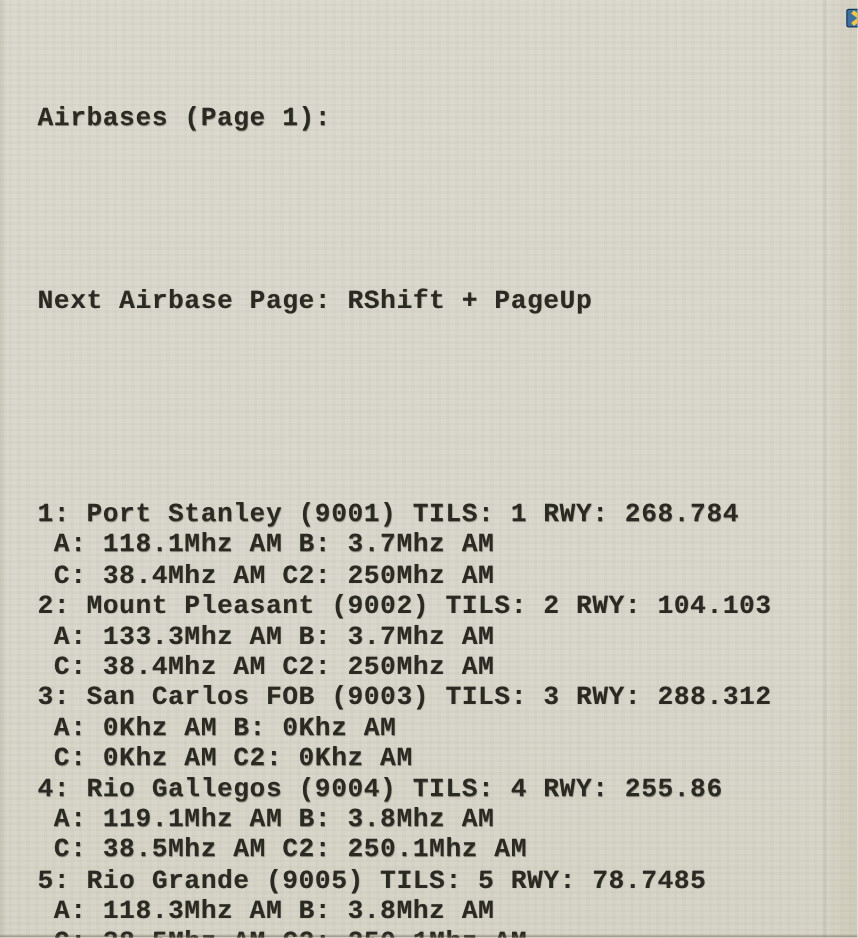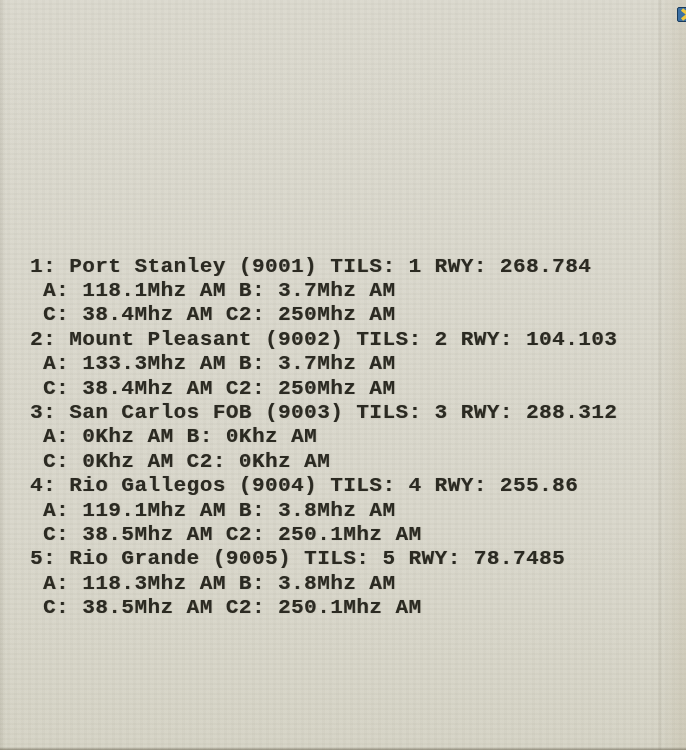--- a/index.html
+++ b/index.html
@@ -52,21 +52,23 @@
     align-items: center;
     justify-content: center;
     cursor: pointer;
   }
   .next-btn svg { display: block; }
 </style>
 </head>
 <body>
 
 <div class="textblock">
+  <div class="ln">Airbases (Page 1):</div>
   <div class="sp1"></div>
+  <div class="ln">Next Airbase Page: RShift + PageUp</div>
   <div class="sp2"></div>
   <div id="airbase-list"><div><div class="ln">1: Port Stanley (9001) TILS: 1 RWY: 268.784</div><div class="ln"> A: 118.1Mhz AM B: 3.7Mhz AM</div><div class="ln"> C: 38.4Mhz AM C2: 250Mhz AM</div></div><div><div class="ln">2: Mount Pleasant (9002) TILS: 2 RWY: 104.103</div><div class="ln"> A: 133.3Mhz AM B: 3.7Mhz AM</div><div class="ln"> C: 38.4Mhz AM C2: 250Mhz AM</div></div><div><div class="ln">3: San Carlos FOB (9003) TILS: 3 RWY: 288.312</div><div class="ln"> A: 0Khz AM B: 0Khz AM</div><div class="ln"> C: 0Khz AM C2: 0Khz AM</div></div><div><div class="ln">4: Rio Gallegos (9004) TILS: 4 RWY: 255.86</div><div class="ln"> A: 119.1Mhz AM B: 3.8Mhz AM</div><div class="ln"> C: 38.5Mhz AM C2: 250.1Mhz AM</div></div><div><div class="ln">5: Rio Grande (9005) TILS: 5 RWY: 78.7485</div><div class="ln"> A: 118.3Mhz AM B: 3.8Mhz AM</div><div class="ln"> C: 38.5Mhz AM C2: 250.1Mhz AM</div></div></div>
 </div>
 
 <div class="next-btn" title="">
   <svg width="13" height="13" viewBox="0 0 13 13">
     <path d="M3 1.5 L9.5 6.5 L3 11.5" fill="none" stroke="#f2c83e" stroke-width="3.4" stroke-linecap="butt" stroke-linejoin="miter"></path>
   </svg>
 </div>
 

